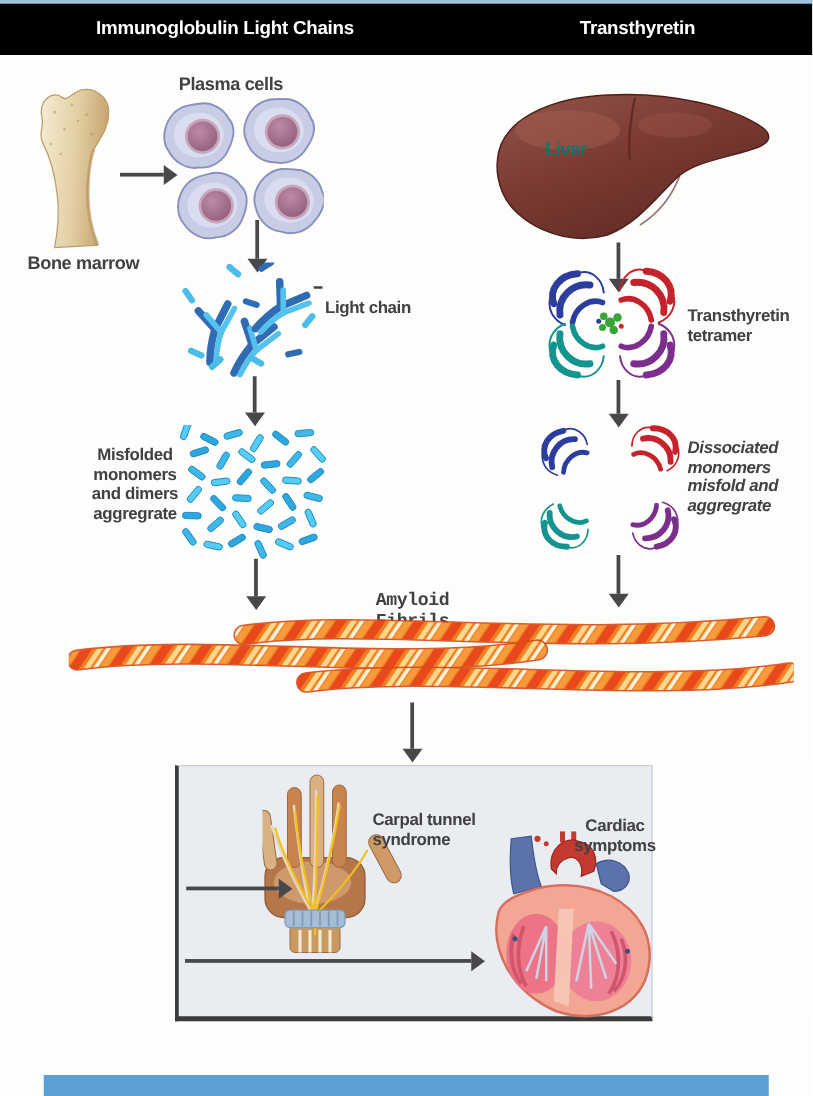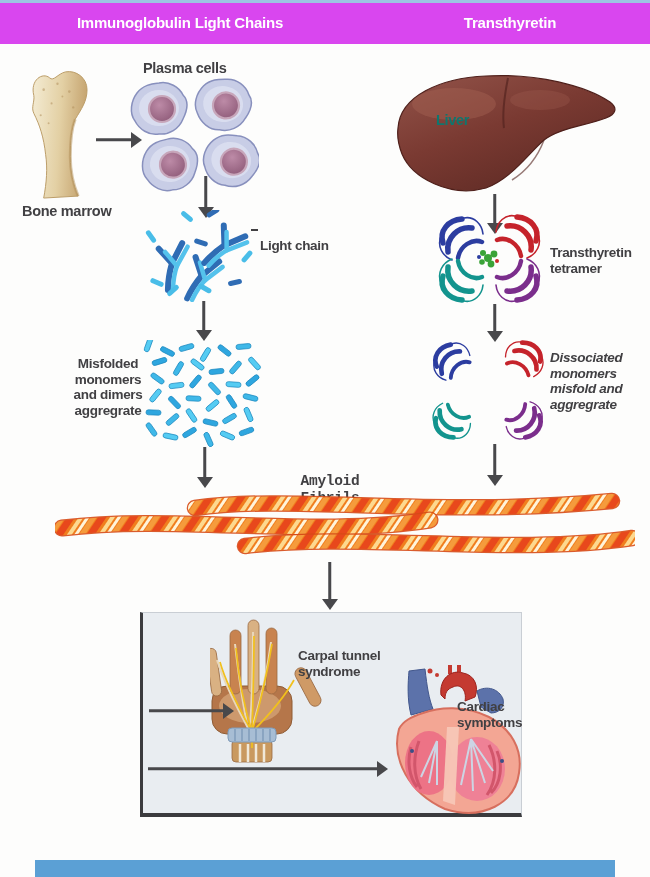--- a/index.html
+++ b/index.html
@@ -1,21 +1,21 @@
 <!DOCTYPE html>
 <html><head>
 <meta charset="utf-8">
 <style>
   html,body{margin:0;padding:0;background:#ffffff;}
   .canvas{position:relative;width:650px;height:877px;background:#fdfdfc;overflow:hidden;
           font-family:"Liberation Sans",sans-serif;color:#414043;}
   .lbl{position:absolute;font-weight:700;color:#414043;font-size:13.5px;line-height:1.15;letter-spacing:-0.3px;}
   .lbl.big{font-size:14.5px;text-align:center;}
   .lbl.center{text-align:center;font-family:Liberation Mono, monospace;}
-  .hdr{position:absolute;top:0;left:0;width:650px;height:44px;background:#d946ef;border-top:3px solid #9cc4e2;box-sizing:border-box;}
+  .hdr{position:absolute;top:0;left:0;width:650px;height:44px;background:#000000;border-top:3px solid #9cc4e2;box-sizing:border-box;}
   .hdr .t{position:absolute;top:11px;font-size:15px;font-weight:700;color:#ffffff;text-align:center;letter-spacing:-0.2px;}
   
   .av{position:absolute;}
   .av .st{position:absolute;left:50%;top:0;transform:translateX(-50%);width:3.5px;height:calc(100% - 11px);background:#48484b;}
   .av .hd{position:absolute;bottom:0;left:50%;transform:translateX(-50%);width:0;height:0;
           border-left:8.5px solid transparent;border-right:8.5px solid transparent;border-top:11px solid #48484b;}
   
   .ah{position:absolute;}
   .ah .st{position:absolute;top:50%;left:0;transform:translateY(-50%);height:3.5px;width:calc(100% - 11px);background:#48484b;}
   .ah .hd{position:absolute;right:0;top:50%;transform:translateY(-50%);width:0;height:0;
@@ -337,21 +337,21 @@
       <path d="M112,86 C118,100 116,118 106,128 M104,80 C112,96 112,116 102,130" fill="none" stroke="#d2566b" stroke-width="3"></path>
     </g>
     <path d="M62,62 L74,62 L70,140 L58,136 Z" fill="#f7c6b6" opacity="0.95"></path>
     <g stroke="#ccd5e4" stroke-width="2" fill="none">
       <path d="M52,76 L36,112 M52,76 L44,118 M52,76 L52,120"></path>
       <path d="M86,74 L76,120 M86,74 L88,126 M86,74 L100,118 M86,74 L108,106"></path>
     </g>
     <circle cx="27" cy="86" r="2" fill="#3a4f86"></circle>
     <circle cx="117" cy="96" r="2" fill="#3a4f86"></circle>
   </svg>
-  <div class="lbl" style="left:457px;top:699px;width:70px;">Cardiac symptoms</div>
+  <div class="lbl" style="left:457px;top:653px;width:70px;text-align:center;">Cardiac symptoms</div>
 
   <div class="ah" style="left:149px;top:702px;width:85px;height:17px;">
     <span class="st"></span>
     <span class="hd"></span>
   </div>
   <div class="ah" style="left:148px;top:760px;width:240px;height:17px;">
     <span class="st"></span>
     <span class="hd"></span>
   </div>
 

